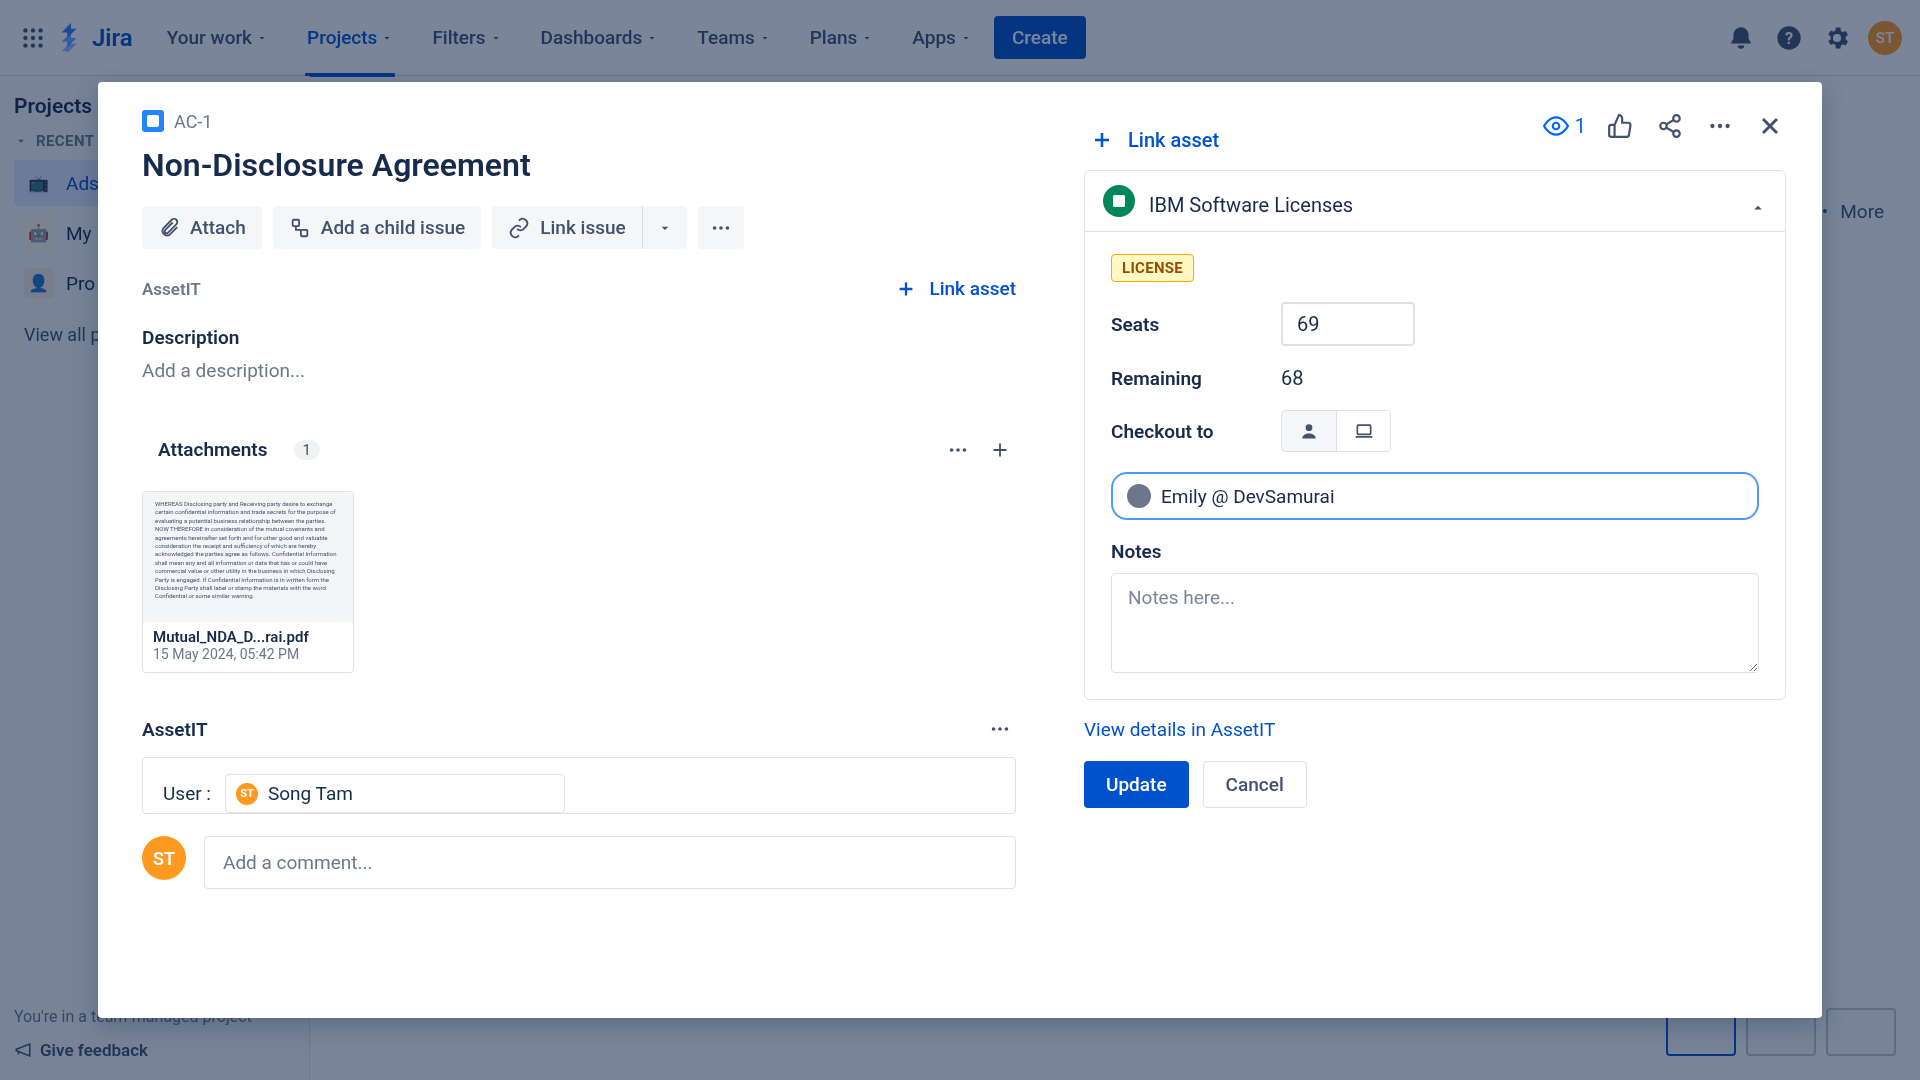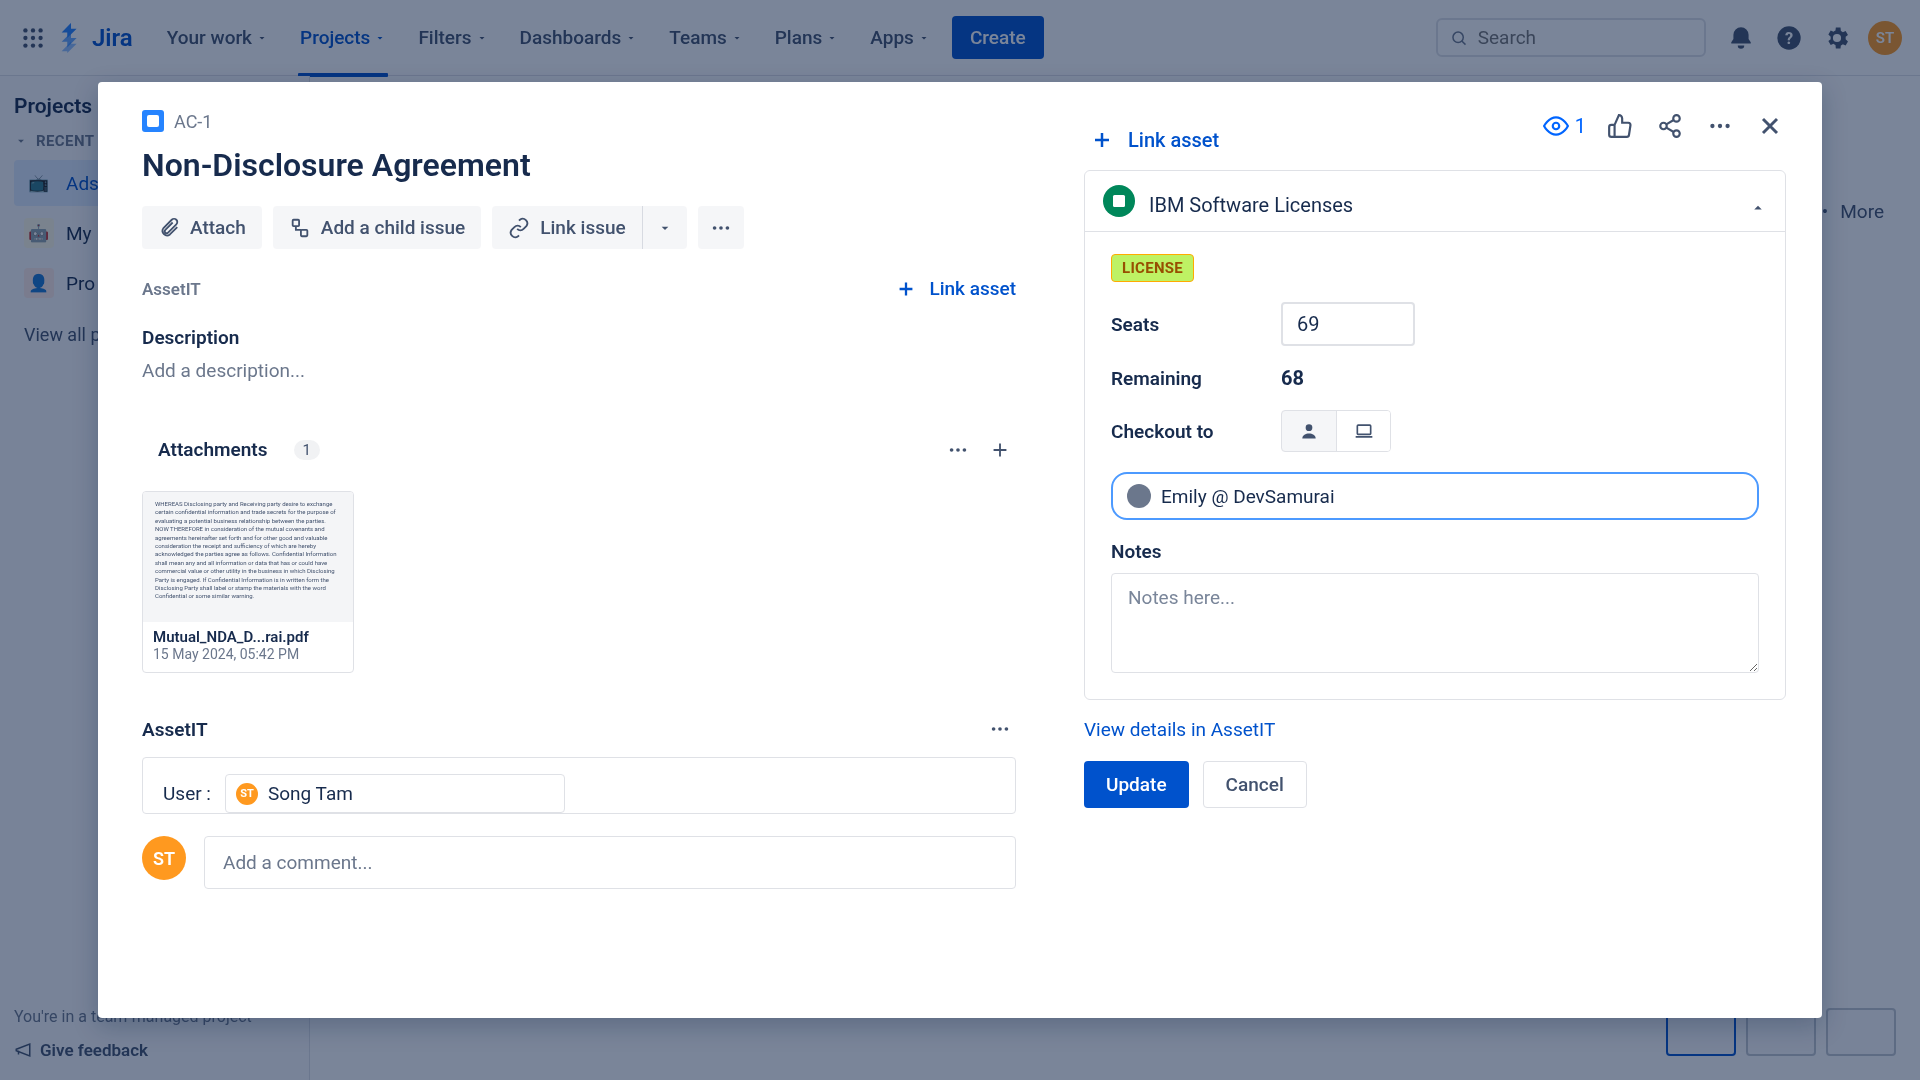--- a/index.html
+++ b/index.html
@@ -6,21 +6,21 @@
   body{background:#fff;width:1920px;height:1080px;overflow:hidden;position:relative;}
   
   
   .backdrop{position:absolute;inset:0;background:rgba(9,30,66,.54);z-index:50;}
   
   
   .topnav{height:76px;display:flex;align-items:center;padding:0 18px;border-bottom:1px solid #dfe1e6;background:#fff;position:relative;z-index:1;}
   .app-switch{width:30px;height:30px;display:flex;align-items:center;justify-content:center;border-radius:3px;color:#42526e;cursor:pointer;}
   .logo{display:flex;align-items:center;gap:6px;margin-left:8px;margin-right:24px;color:#0052cc;font-weight:600;font-size:24px;}
   .logo svg{width:30px;height:30px;}
-  .nav-links{display:flex;gap:12px;align-items:center;}
+  .nav-links{display:flex;gap:19px;align-items:center;}
   .nav-link{padding:8px 10px;font-size:19px;color:#42526e;font-weight:500;display:flex;align-items:center;gap:4px;border-radius:3px;cursor:pointer;}
   .nav-link.active{color:#0052cc;position:relative;}
   .nav-link.active::after{content:"";position:absolute;bottom:-20px;left:8px;right:8px;height:4px;background:#0052cc;border-radius:1px;}
   .chev{width:12px;height:12px;}
   .create-btn{background:#0052cc;color:#fff;border:none;padding:10px 18px;border-radius:4px;font-size:19px;font-weight:500;margin-left:12px;cursor:pointer;}
   .nav-spacer{flex:1;}
   .search-box{display:flex;align-items:center;border:2px solid #dfe1e6;border-radius:6px;padding:6px 12px;width:270px;color:#6b778c;gap:10px;}
   .search-box input{border:none;outline:none;font-size:19px;width:100%;color:#42526e;background:transparent;}
   .nav-icons{display:flex;align-items:center;gap:14px;margin-left:18px;}
   .nav-icon{width:34px;height:34px;color:#42526e;display:flex;align-items:center;justify-content:center;cursor:pointer;}
@@ -99,25 +99,25 @@
   .la-head{display:flex;align-items:center;gap:18px;font-size:21px;font-weight:500;color:#172b4d;padding-bottom:18px;border-bottom:1px solid #dfe1e6;}
   .back-btn{width:42px;height:42px;border-radius:50%;background:#091e420a;display:flex;align-items:center;justify-content:center;cursor:pointer;color:#42526e;}
   .link-asset-btn{display:flex;align-items:center;gap:14px;color:#0052cc;font-size:20px;font-weight:500;padding:18px 6px;cursor:pointer;}
   
   .asset-card{border:1px solid #dfe1e6;border-radius:6px;}
   .asset-head{display:flex;align-items:flex-end;gap:14px;padding:14px 18px;cursor:pointer;border-bottom:1px solid #dfe1e6;}
   .asset-icon{width:32px;height:32px;border-radius:50%;background:#00875a;color:#fff;display:flex;align-items:center;justify-content:center;font-size:16px;}
   .asset-title{font-size:20px;color:#172b4d;flex:1;}
   .asset-body{padding:22px 26px;}
   
-  .lic-badge{display:inline-block;border:1px solid #ffab00;background:#bef264;color:#974f00;font-size:15px;font-weight:700;padding:4px 10px;border-radius:4px;letter-spacing:.3px;margin-bottom:20px;}
+  .lic-badge{display:inline-block;border:1px solid #ffab00;background:#fef9c3;color:#974f00;font-size:15px;font-weight:700;padding:4px 10px;border-radius:4px;letter-spacing:.3px;margin-bottom:20px;}
   
   .kv{display:flex;align-items:center;margin-bottom:20px;}
   .kv .k{width:170px;font-size:19px;font-weight:600;color:#172b4d;}
-  .kv .v{font-size:20px;color:#172b4d;font-weight:bold;}
+  .kv .v{font-size:20px;color:#172b4d;}
   .seats-input{width:134px;border:2px solid #dfe1e6;border-radius:4px;padding:8px 14px;font-size:20px;color:#172b4d;outline:none;}
   
   .toggle{display:flex;border:1px solid #dfe1e6;border-radius:4px;overflow:hidden;}
   .toggle-btn{width:54px;height:40px;display:flex;align-items:center;justify-content:center;background:#fff;cursor:pointer;color:#42526e;}
   .toggle-btn.active{background:#091e420a;}
   .toggle-btn+.toggle-btn{border-left:1px solid #dfe1e6;}
   
   .checkout-input{display:flex;align-items:center;gap:10px;border:2px solid #4c9aff;border-radius:16px;padding:10px 14px;margin-bottom:20px;}
   .checkout-input img,.co-av{width:24px;height:24px;border-radius:50%;background:#6b778c;}
   .checkout-input span{font-size:19px;color:#172b4d;}
@@ -200,27 +200,20 @@
       </div>
     <div class="nav-link">
         <span>Apps</span>
         <svg class="chev" viewBox="0 0 24 24" fill="currentColor">
           <path d="M7 10l5 5 5-5z"></path>
         </svg>
       </div>
   </div>
   <button class="create-btn">Create</button>
   <div class="nav-spacer"></div>
-  <div class="search-box">
-    <svg width="20" height="20" viewBox="0 0 24 24" fill="none" stroke="currentColor" stroke-width="2">
-        <circle cx="11" cy="11" r="7"></circle>
-        <path d="M21 21l-5-5"></path>
-      </svg>
-    <input placeholder="Search" style="">
-  </div>
   <div class="nav-icons">
     <div class="nav-icon">
         <svg viewBox="0 0 24 24" width="26" height="26" fill="currentColor">
           <path d="M12 2a7 7 0 00-7 7v4l-2 3v1h18v-1l-2-3V9a7 7 0 00-7-7zm0 20a3 3 0 003-3H9a3 3 0 003 3z"></path>
         </svg>
       </div>
     <div class="nav-icon">
         <svg viewBox="0 0 24 24" width="28" height="28" fill="currentColor">
           <circle cx="12" cy="12" r="10"></circle>
           <text x="12" y="17" text-anchor="middle" fill="#fff" font-size="14" font-weight="bold">?</text>

